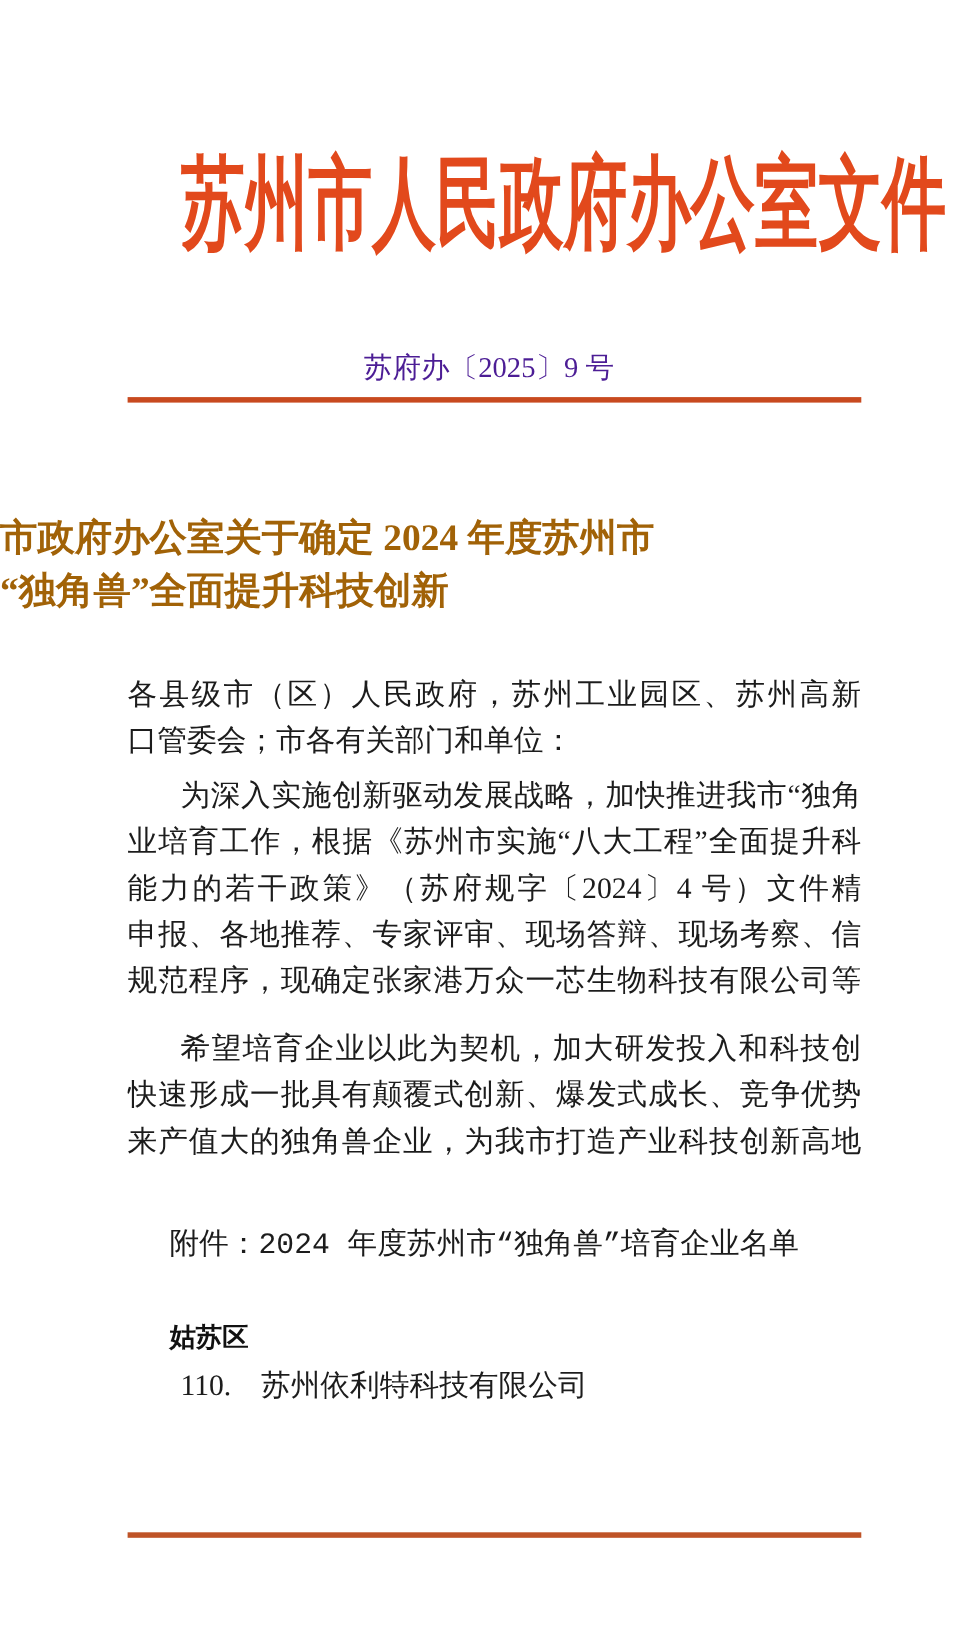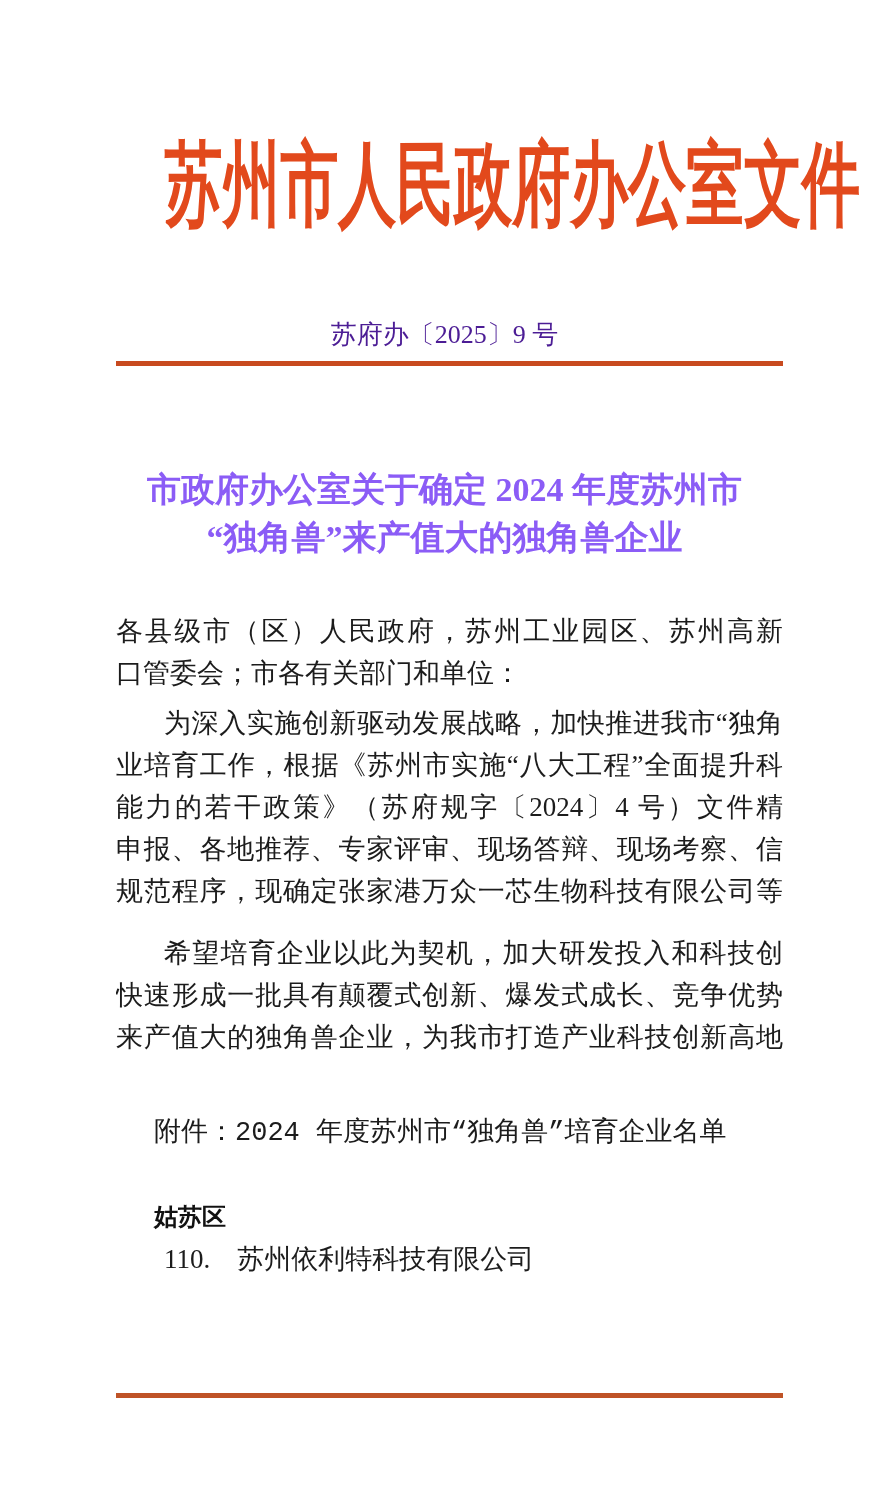--- a/index.html
+++ b/index.html
@@ -47,25 +47,24 @@
     width: 667px;
     height: 5px;
   }
   .rule-top { top: 361px; background: #c84a1f; }
   .rule-bottom { top: 1393px; background: #bf5327; }
   .doc-title {
     position: absolute;
     top: 466px;
     left: 0;
     width: 889px;
-    text-align: center;
     font-size: 34px;
     line-height: 48px;
     font-weight: bold;
-    color: #8b5cf6;
+    color: #a16207;
   }
   .body-text {
     position: absolute;
     top: 610px;
     left: 116px;
     width: 667px;
     font-size: 27px;
     line-height: 42px;
     color: #1c1c1c;
   }
@@ -109,21 +108,21 @@
 <div class="page">
 
   <div class="header-title">苏州市人民政府办公室文件</div>
 
   <div class="doc-number">苏府办〔2025〕9 号</div>
 
   <div class="rule rule-top"></div>
 
   <div class="doc-title">
     <div>市政府办公室关于确定 2024 年度苏州市</div>
-    <div>“独角兽”来产值大的独角兽企业</div>
+    <div>“独角兽”全面提升科技创新</div>
   </div>
 
   <div class="body-text">
 
     <div class="para para-p1">
       <div class="bline">各县级市（区）人民政府，苏州工业园区、苏州高新区、太仓港</div>
       <div class="bline bline-last">口管委会；市各有关部门和单位：</div>
     </div>
 
     <div class="para para-p2">

